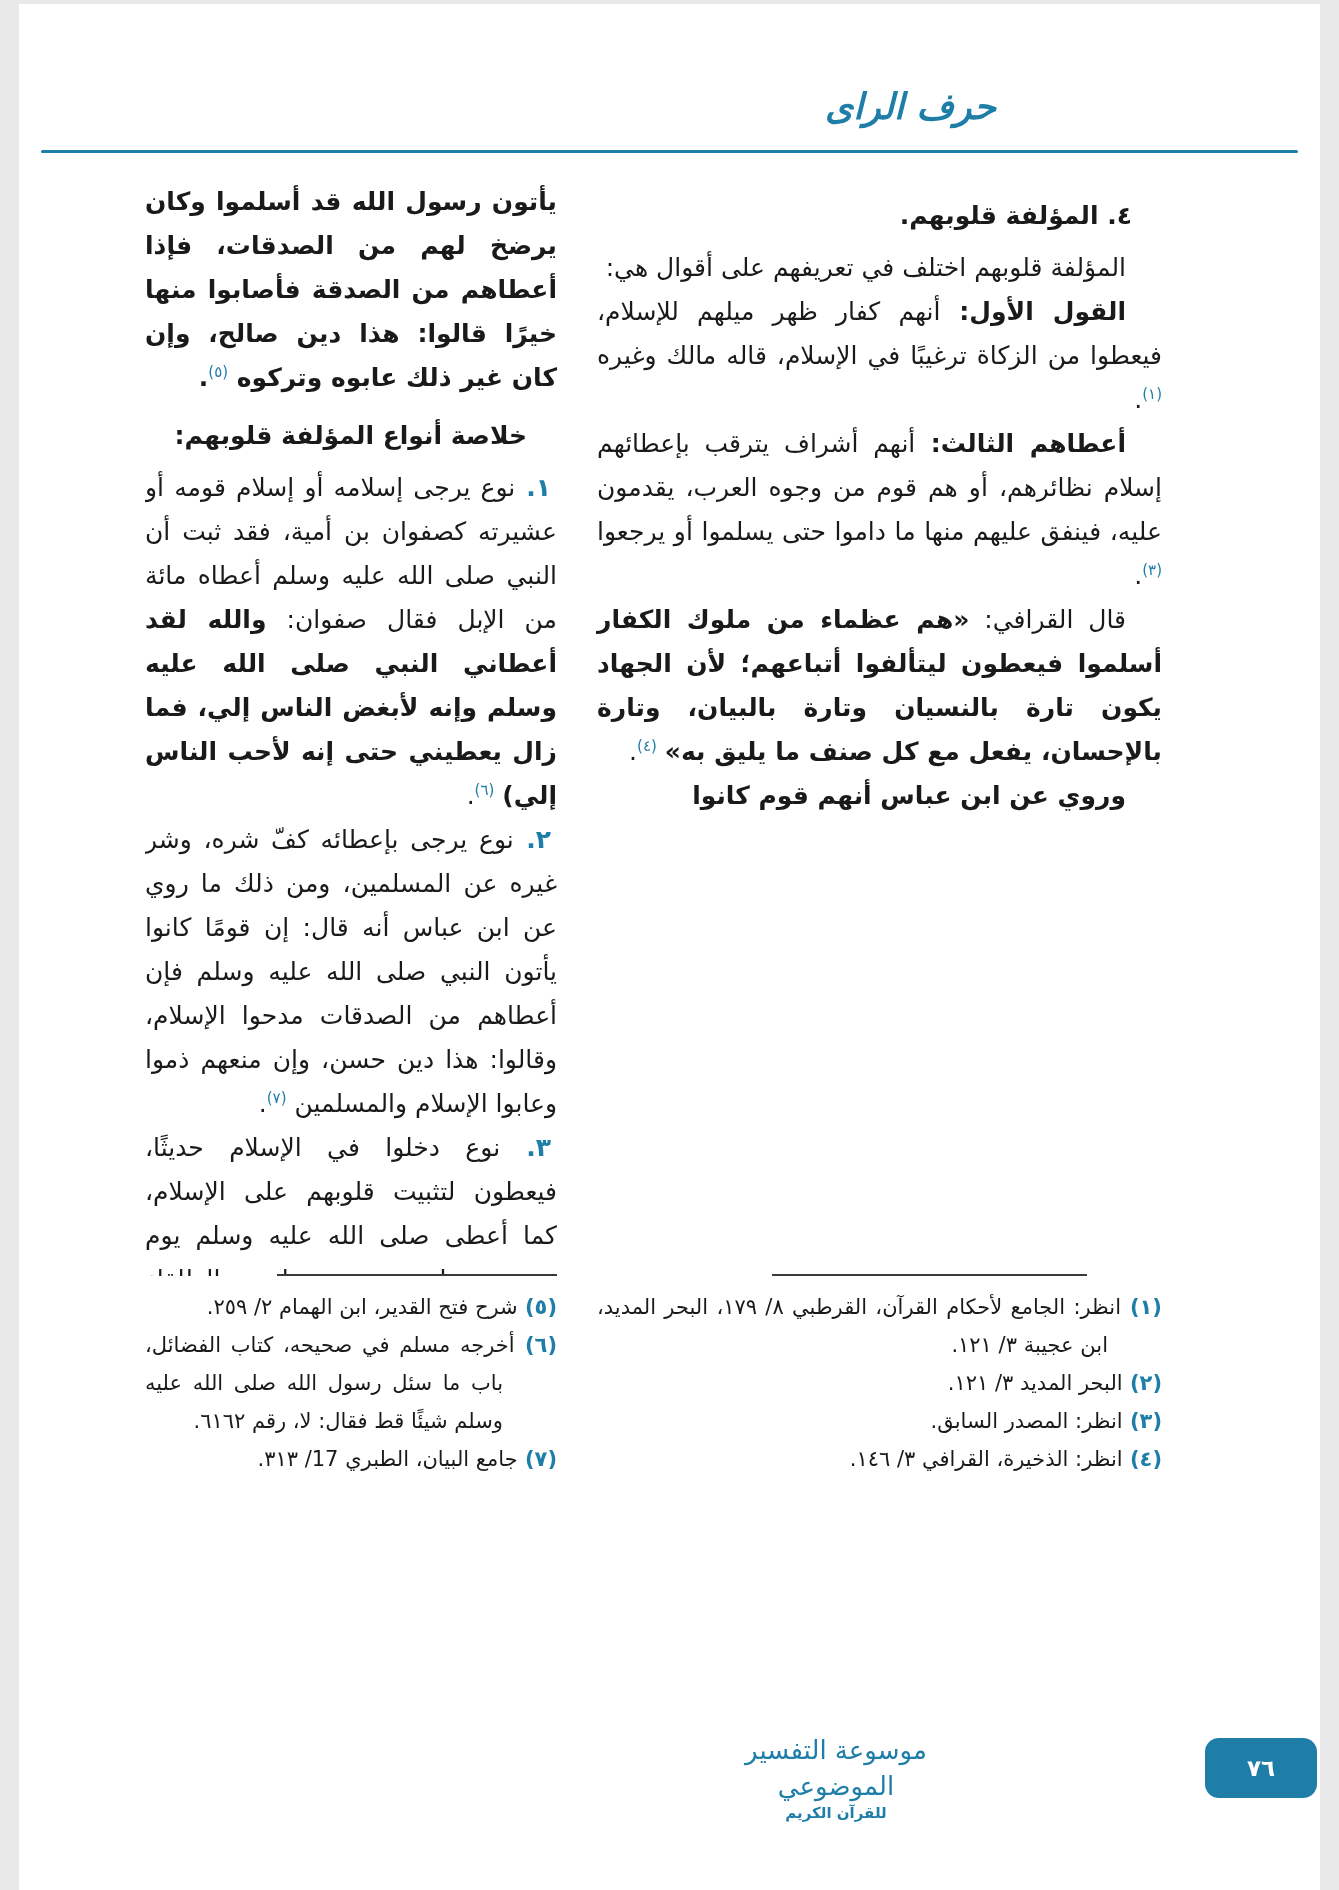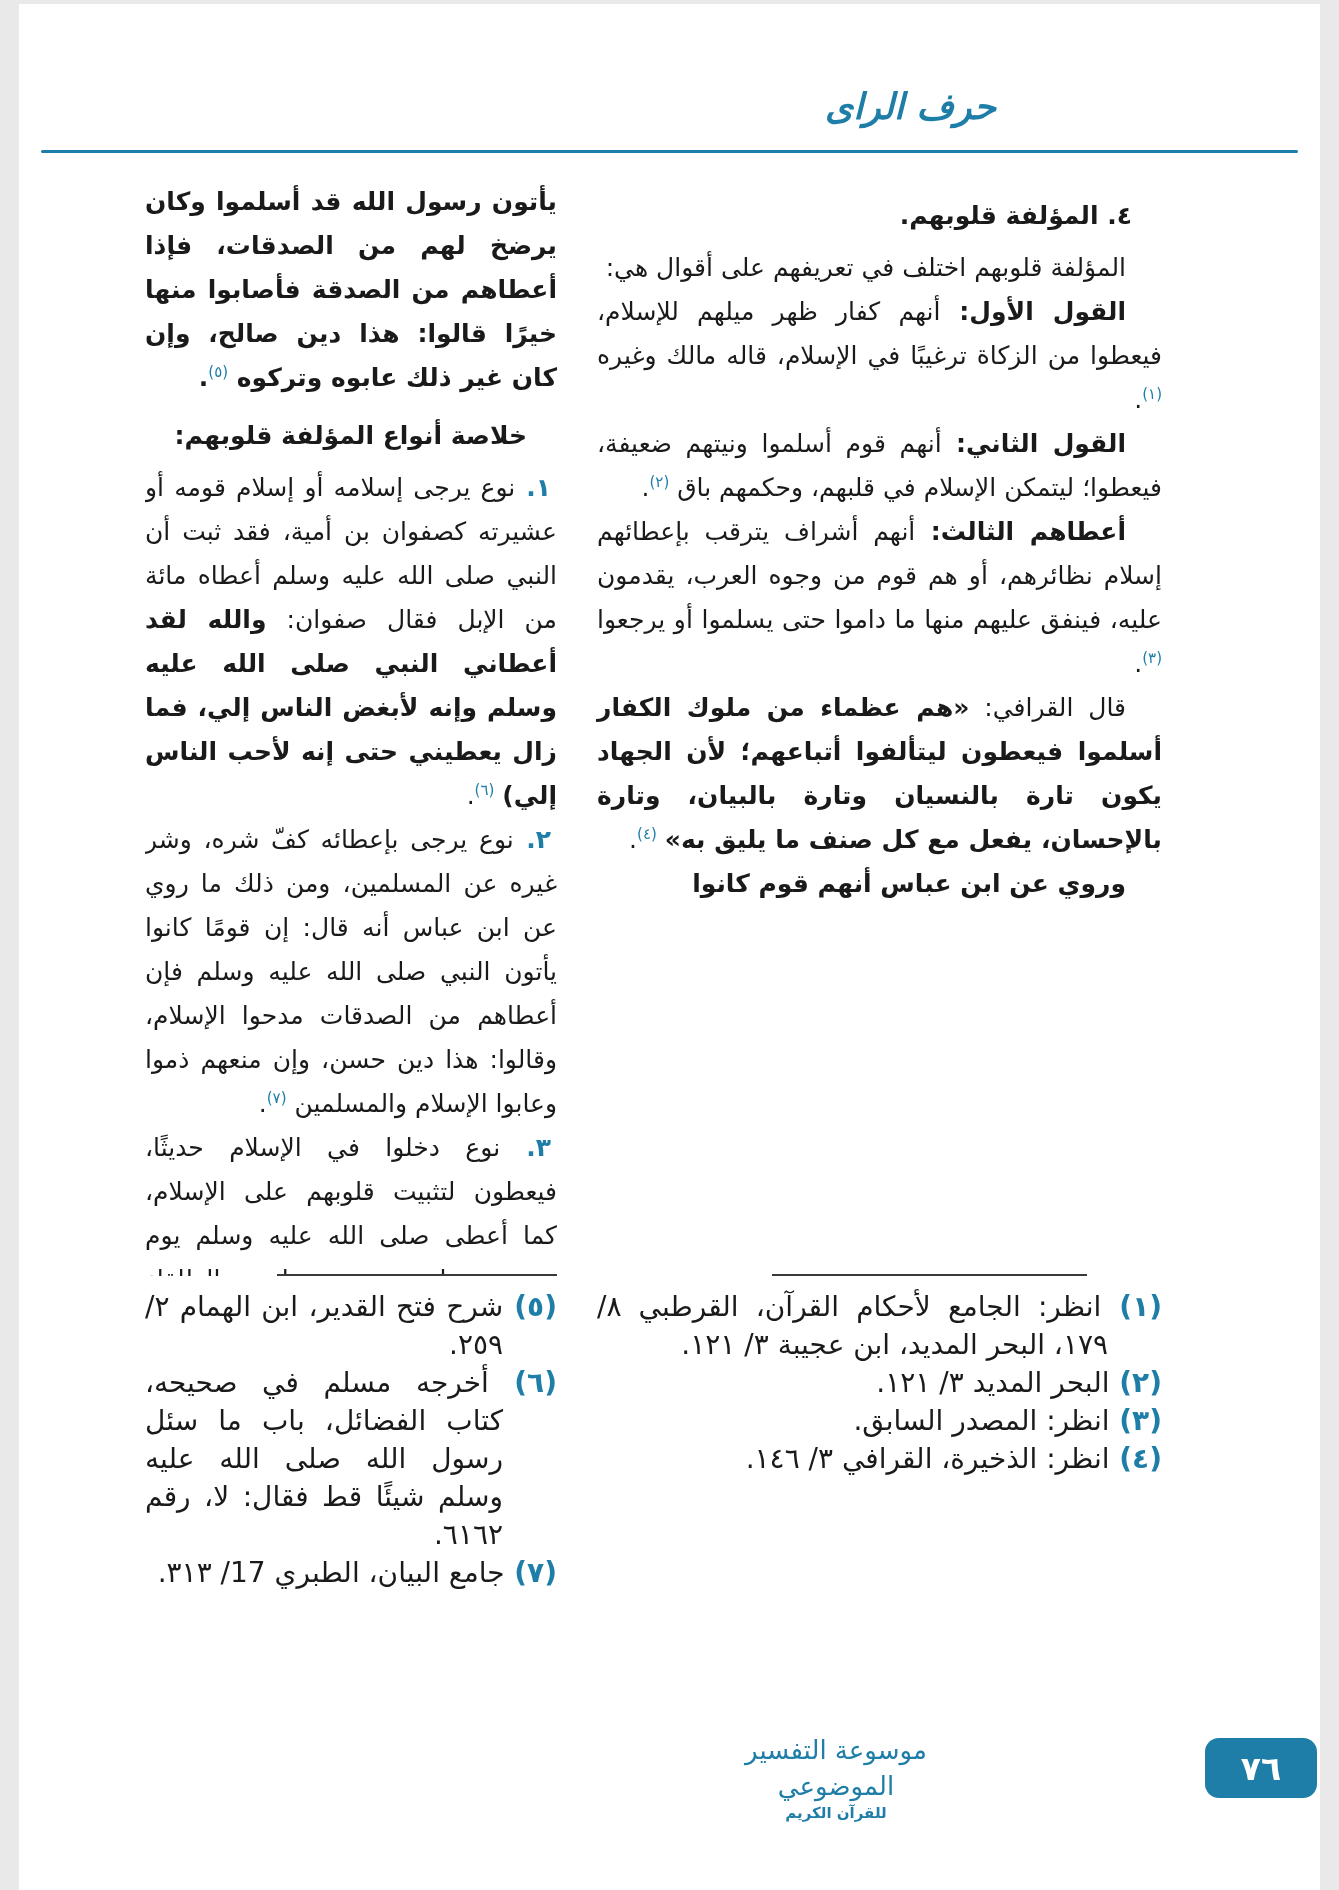--- a/index.html
+++ b/index.html
@@ -55,55 +55,54 @@
   .footnotes{
     position:absolute;top:1270px;right:158px;
     display:flex;gap:40px;
   }
   .fncol-right{width:565px}
   .fncol-left{width:412px}
   .fn-rule{height:2px;background:#3a3a3a;margin-bottom:12px}
   .fncol-right .fn-rule{width:315px;margin-right:75px}
   .fncol-left .fn-rule{width:280px}
   .fn{
-    font-size:28px;line-height:38px;text-align:justify;
+    font-size:21px;line-height:38px;text-align:justify;
     padding-right:54px;text-indent:-54px;
   }
   .fn-num{color:var(--accent);font-weight:700}
   
   .logo{
     position:absolute;bottom:72px;right:384px;width:200px;
     text-align:center;color:var(--accent);
   }
   .logo-line1{font-size:26px;font-weight:400;line-height:36px}
   .logo-line2{font-size:15px;font-weight:700;letter-spacing:2px}
   .page-number{
     position:absolute;right:3px;bottom:96px;
     width:112px;height:60px;
     background:var(--accent);color:#ffffff;
     border-radius:14px;
     display:flex;align-items:center;justify-content:center;
-    font-size:33px;font-weight:700;
+    font-size:23px;font-weight:700;
   }
 </style>
 </head>
 <body>
 
 <div class="page">
 
   <div class="chapter-title">حرف الراى</div>
 
   <div class="header-rule"></div>
 
   <div class="content">
     <div class="col col-right" id="col-right">
         <p class="blk h"><span class="plain">٤. المؤلفة قلوبهم.</span></p>
         <p class="blk p ind"><span class="plain">المؤلفة قلوبهم اختلف في تعريفهم على أقوال هي:</span></p>
         <p class="blk p ind"><span class="bold">القول الأول: </span><span class="plain">أنهم كفار ظهر ميلهم للإسلام، فيعطوا من الزكاة ترغيبًا في الإسلام، قاله مالك وغيره </span><span class="sup">(١)</span><span class="plain">.</span></p>
-        <p class="blk p ind"><span class="bold">القول الثاني: </span><span class="plain">أنهم قوم أسلموا ونيتهم ضعيفة، فيعطوا؛ ليتمكن الإسلام في قلبهم، وحكمهم باق </span><span class="sup">(٢)</span><span class="plain">.</span></p>
         <p class="blk p ind"><span class="bold">أعطاهم الثالث: </span><span class="plain">أنهم أشراف يترقب بإعطائهم إسلام نظائرهم، أو هم قوم من وجوه العرب، يقدمون عليه، فينفق عليهم منها ما داموا حتى يسلموا أو يرجعوا </span><span class="sup">(٣)</span><span class="plain">.</span></p>
         <p class="blk p ind"><span class="plain">قال القرافي: </span><span class="bold">«هم عظماء من ملوك الكفار أسلموا فيعطون ليتألفوا أتباعهم؛ لأن الجهاد يكون تارة بالنسيان وتارة بالبيان، وتارة بالإحسان، يفعل مع كل صنف ما يليق به»</span><span class="plain"> </span><span class="sup">(٤)</span><span class="plain">.</span></p>
         <p class="blk p ind"><span class="bold">وروي عن ابن عباس أنهم قوم كانوا</span></p>
       </div>
     <div class="col col-left" id="col-left">
         <p class="blk p"><span class="bold">يأتون رسول الله قد أسلموا وكان يرضخ لهم من الصدقات، فإذا أعطاهم من الصدقة فأصابوا منها خيرًا قالوا: هذا دين صالح، وإن كان غير ذلك عابوه وتركوه </span><span class="sup">(٥)</span><span class="bold">.</span></p>
         <p class="blk h"><span class="plain">خلاصة أنواع المؤلفة قلوبهم:</span></p>
         <p class="blk li"><span class="num">١. </span><span class="plain">نوع يرجى إسلامه أو إسلام قومه أو عشيرته كصفوان بن أمية، فقد ثبت أن النبي صلى الله عليه وسلم أعطاه مائة من الإبل فقال صفوان: </span><span class="bold">والله لقد أعطاني النبي صلى الله عليه وسلم وإنه لأبغض الناس إلي، فما زال يعطيني حتى إنه لأحب الناس إلي)</span><span class="plain"> </span><span class="sup">(٦)</span><span class="plain">.</span></p>
         <p class="blk li"><span class="num">٢. </span><span class="plain">نوع يرجى بإعطائه كفّ شره، وشر غيره عن المسلمين، ومن ذلك ما روي عن ابن عباس أنه قال: إن قومًا كانوا يأتون النبي صلى الله عليه وسلم فإن أعطاهم من الصدقات مدحوا الإسلام، وقالوا: هذا دين حسن، وإن منعهم ذموا وعابوا الإسلام والمسلمين </span><span class="sup">(٧)</span><span class="plain">.</span></p>
         <p class="blk li"><span class="num">٣. </span><span class="plain">نوع دخلوا في الإسلام حديثًا، فيعطون لتثبيت قلوبهم على الإسلام، كما أعطى صلى الله عليه وسلم يوم حنين جماعة من صناديد الطلقاء وأشرافهم</span></p>

